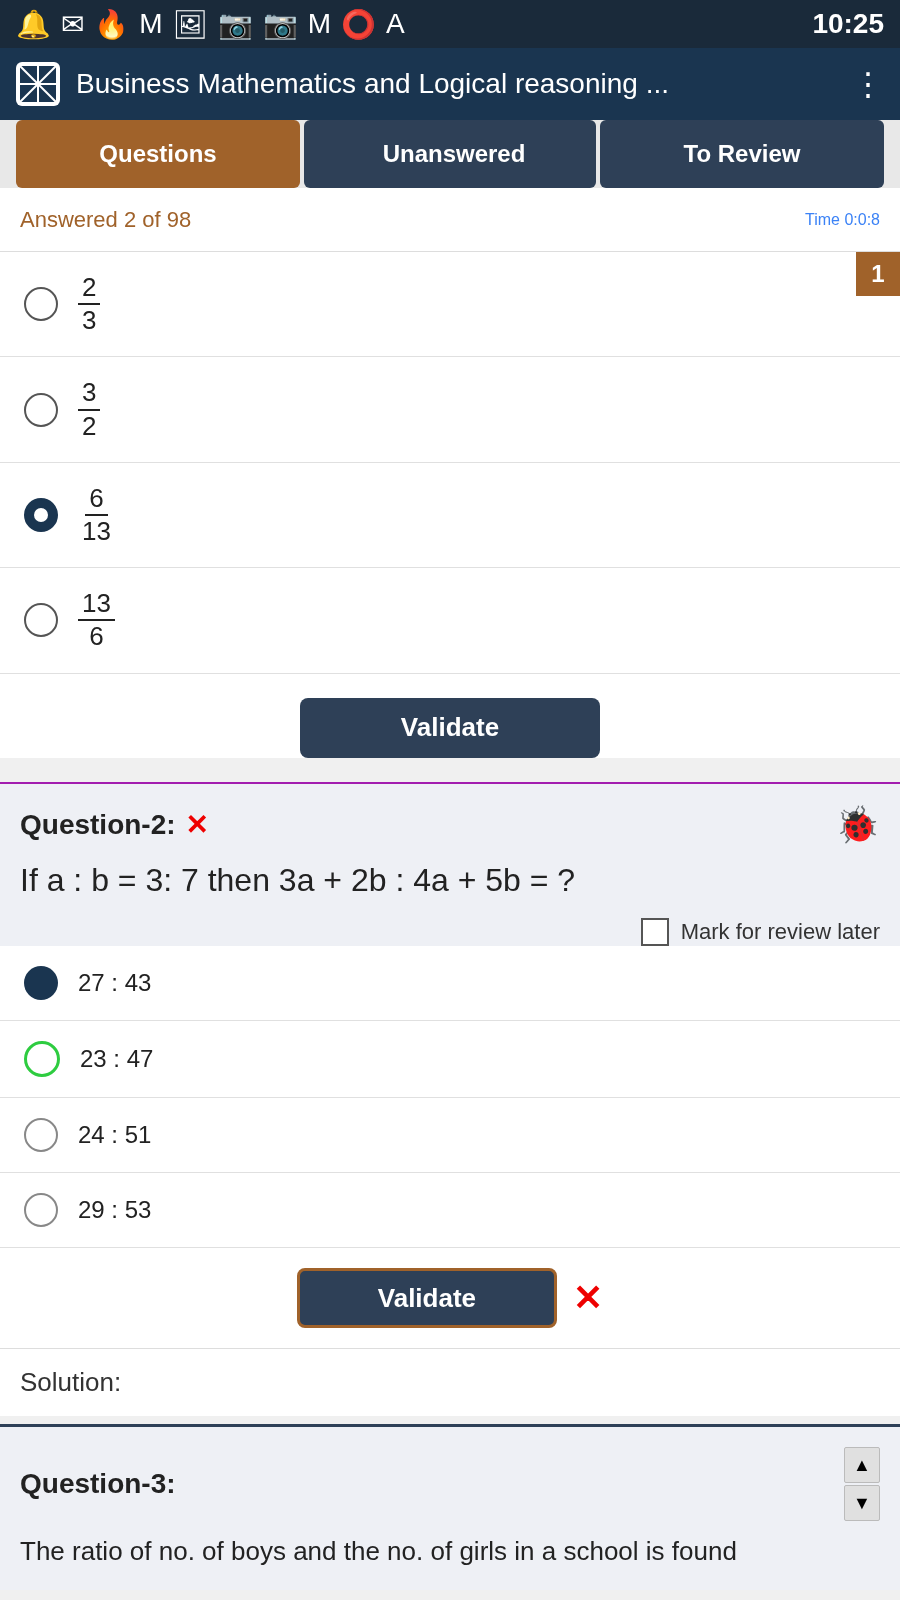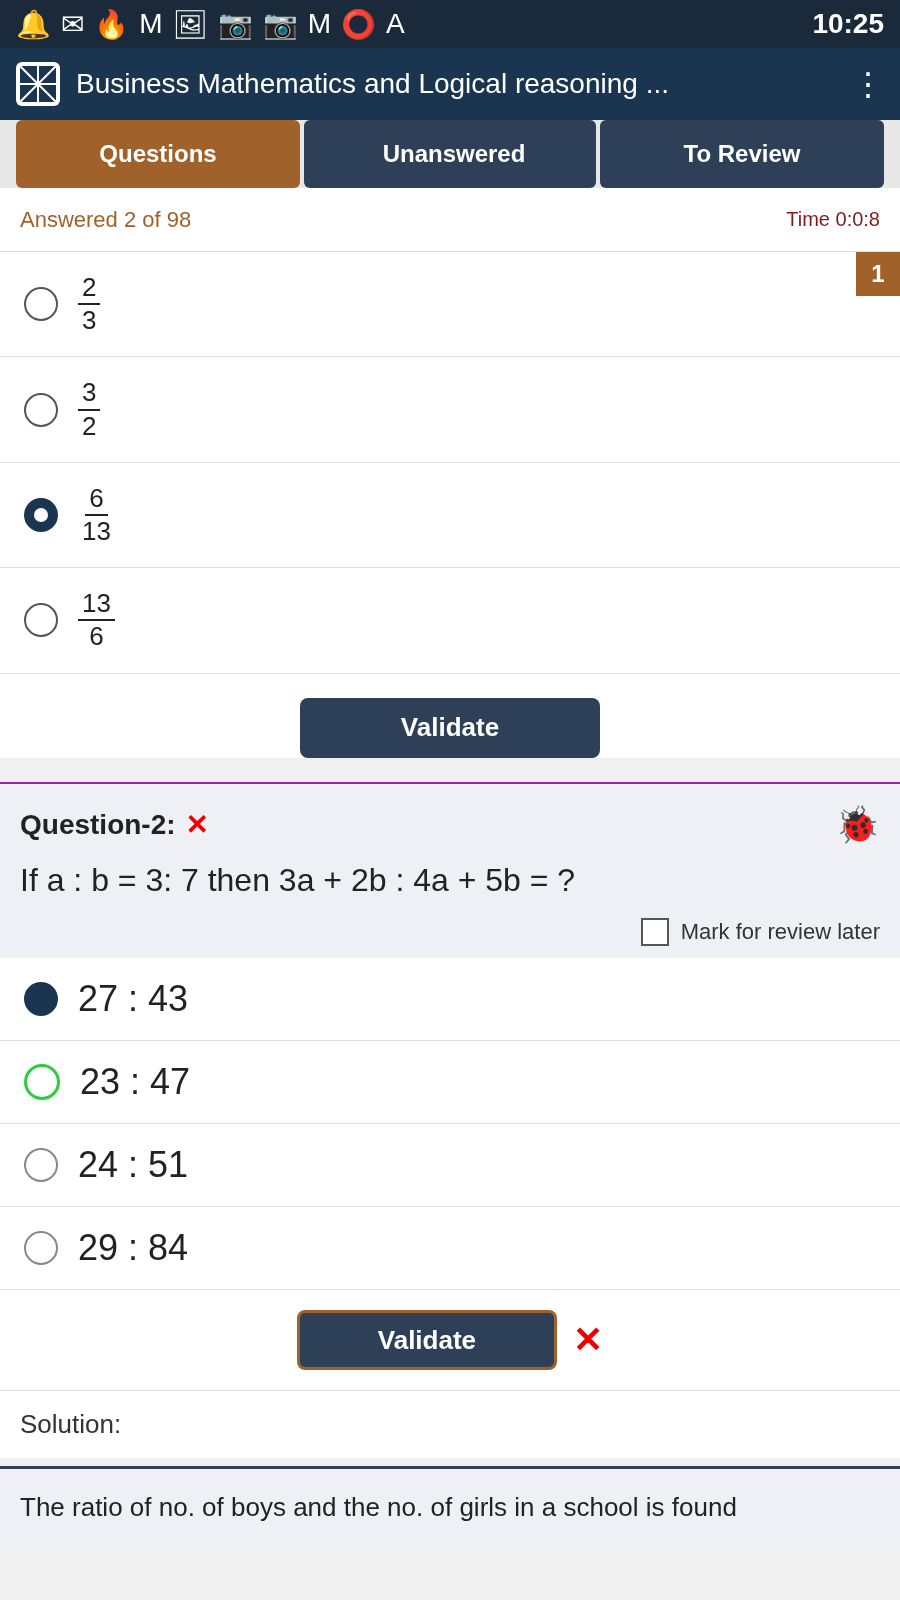--- a/index.html
+++ b/index.html
@@ -105,22 +105,22 @@
       align-items: center;
       justify-content: space-between;
       padding: 0 20px;
       border-bottom: 1px solid #ddd;
     }
     .progress-answered {
       color: #a0622a;
       font-size: 22px;
     }
     .progress-time {
-      color: #7f1d1d;
-      font-size: 20px;
+      color: #3b82f6;
+      font-size: 16px;
       margin-left: 40px;
     }
 
     
     .question-area {
       background: white;
       position: relative;
     }
 
     .question-number-badge {
@@ -241,21 +241,21 @@
       color: #222;
       margin-bottom: 16px;
       line-height: 1.4;
     }
 
     .review-checkbox-row {
       display: flex;
       align-items: center;
       justify-content: flex-end;
       gap: 12px;
-      margin-bottom: 12px;
+      margin-bottom: 0;
       font-size: 22px;
       color: #333;
     }
 
     .checkbox-box {
       width: 28px;
       height: 28px;
       border: 2px solid #555;
       background: white;
       display: inline-flex;
@@ -267,21 +267,21 @@
     .options-area {
       background: white;
       margin: 0 -20px;
     }
 
     .option-row-q2 {
       display: flex;
       align-items: center;
       padding: 20px 24px;
       border-bottom: 1px solid #e0e0e0;
-      font-size: 36px;
+      font-size: 24px;
       color: #222;
       gap: 20px;
     }
 
     .radio-dark {
       width: 34px;
       height: 34px;
       border-radius: 50%;
       background: #1a3550;
       flex-shrink: 0;
@@ -487,27 +487,34 @@
       <span>23 : 47</span>
     </div>
 
     <div class="option-row-q2">
       <div class="radio-empty"></div>
       <span>24 : 51</span>
     </div>
 
     <div class="option-row-q2">
       <div class="radio-empty"></div>
-      <span>29 : 84</span>
+      <span>29 : 53</span>
     </div>
 
     <div class="validate-row">
       <button class="validate-btn-2">Validate</button>
       <span class="x-mark">✕</span>
     </div>
 
     <div class="solution-row">Solution:</div>
   </div>
 </div>
 
 <div class="question-3-section">
+  <div style="display:flex;align-items:center;justify-content:space-between;margin-bottom:12px;">
+    <div class="question-label">Question-3:</div>
+    <div class="scroll-buttons" style="position:static;transform:none;display:flex;flex-direction:column;gap:2px;">
+      <div class="scroll-btn">▲</div>
+      <div class="scroll-btn">▼</div>
+    </div>
+  </div>
   <div class="question-3-text">The ratio of no. of boys and the no. of girls in a school is found</div>
 </div>
 
 </body></html>

